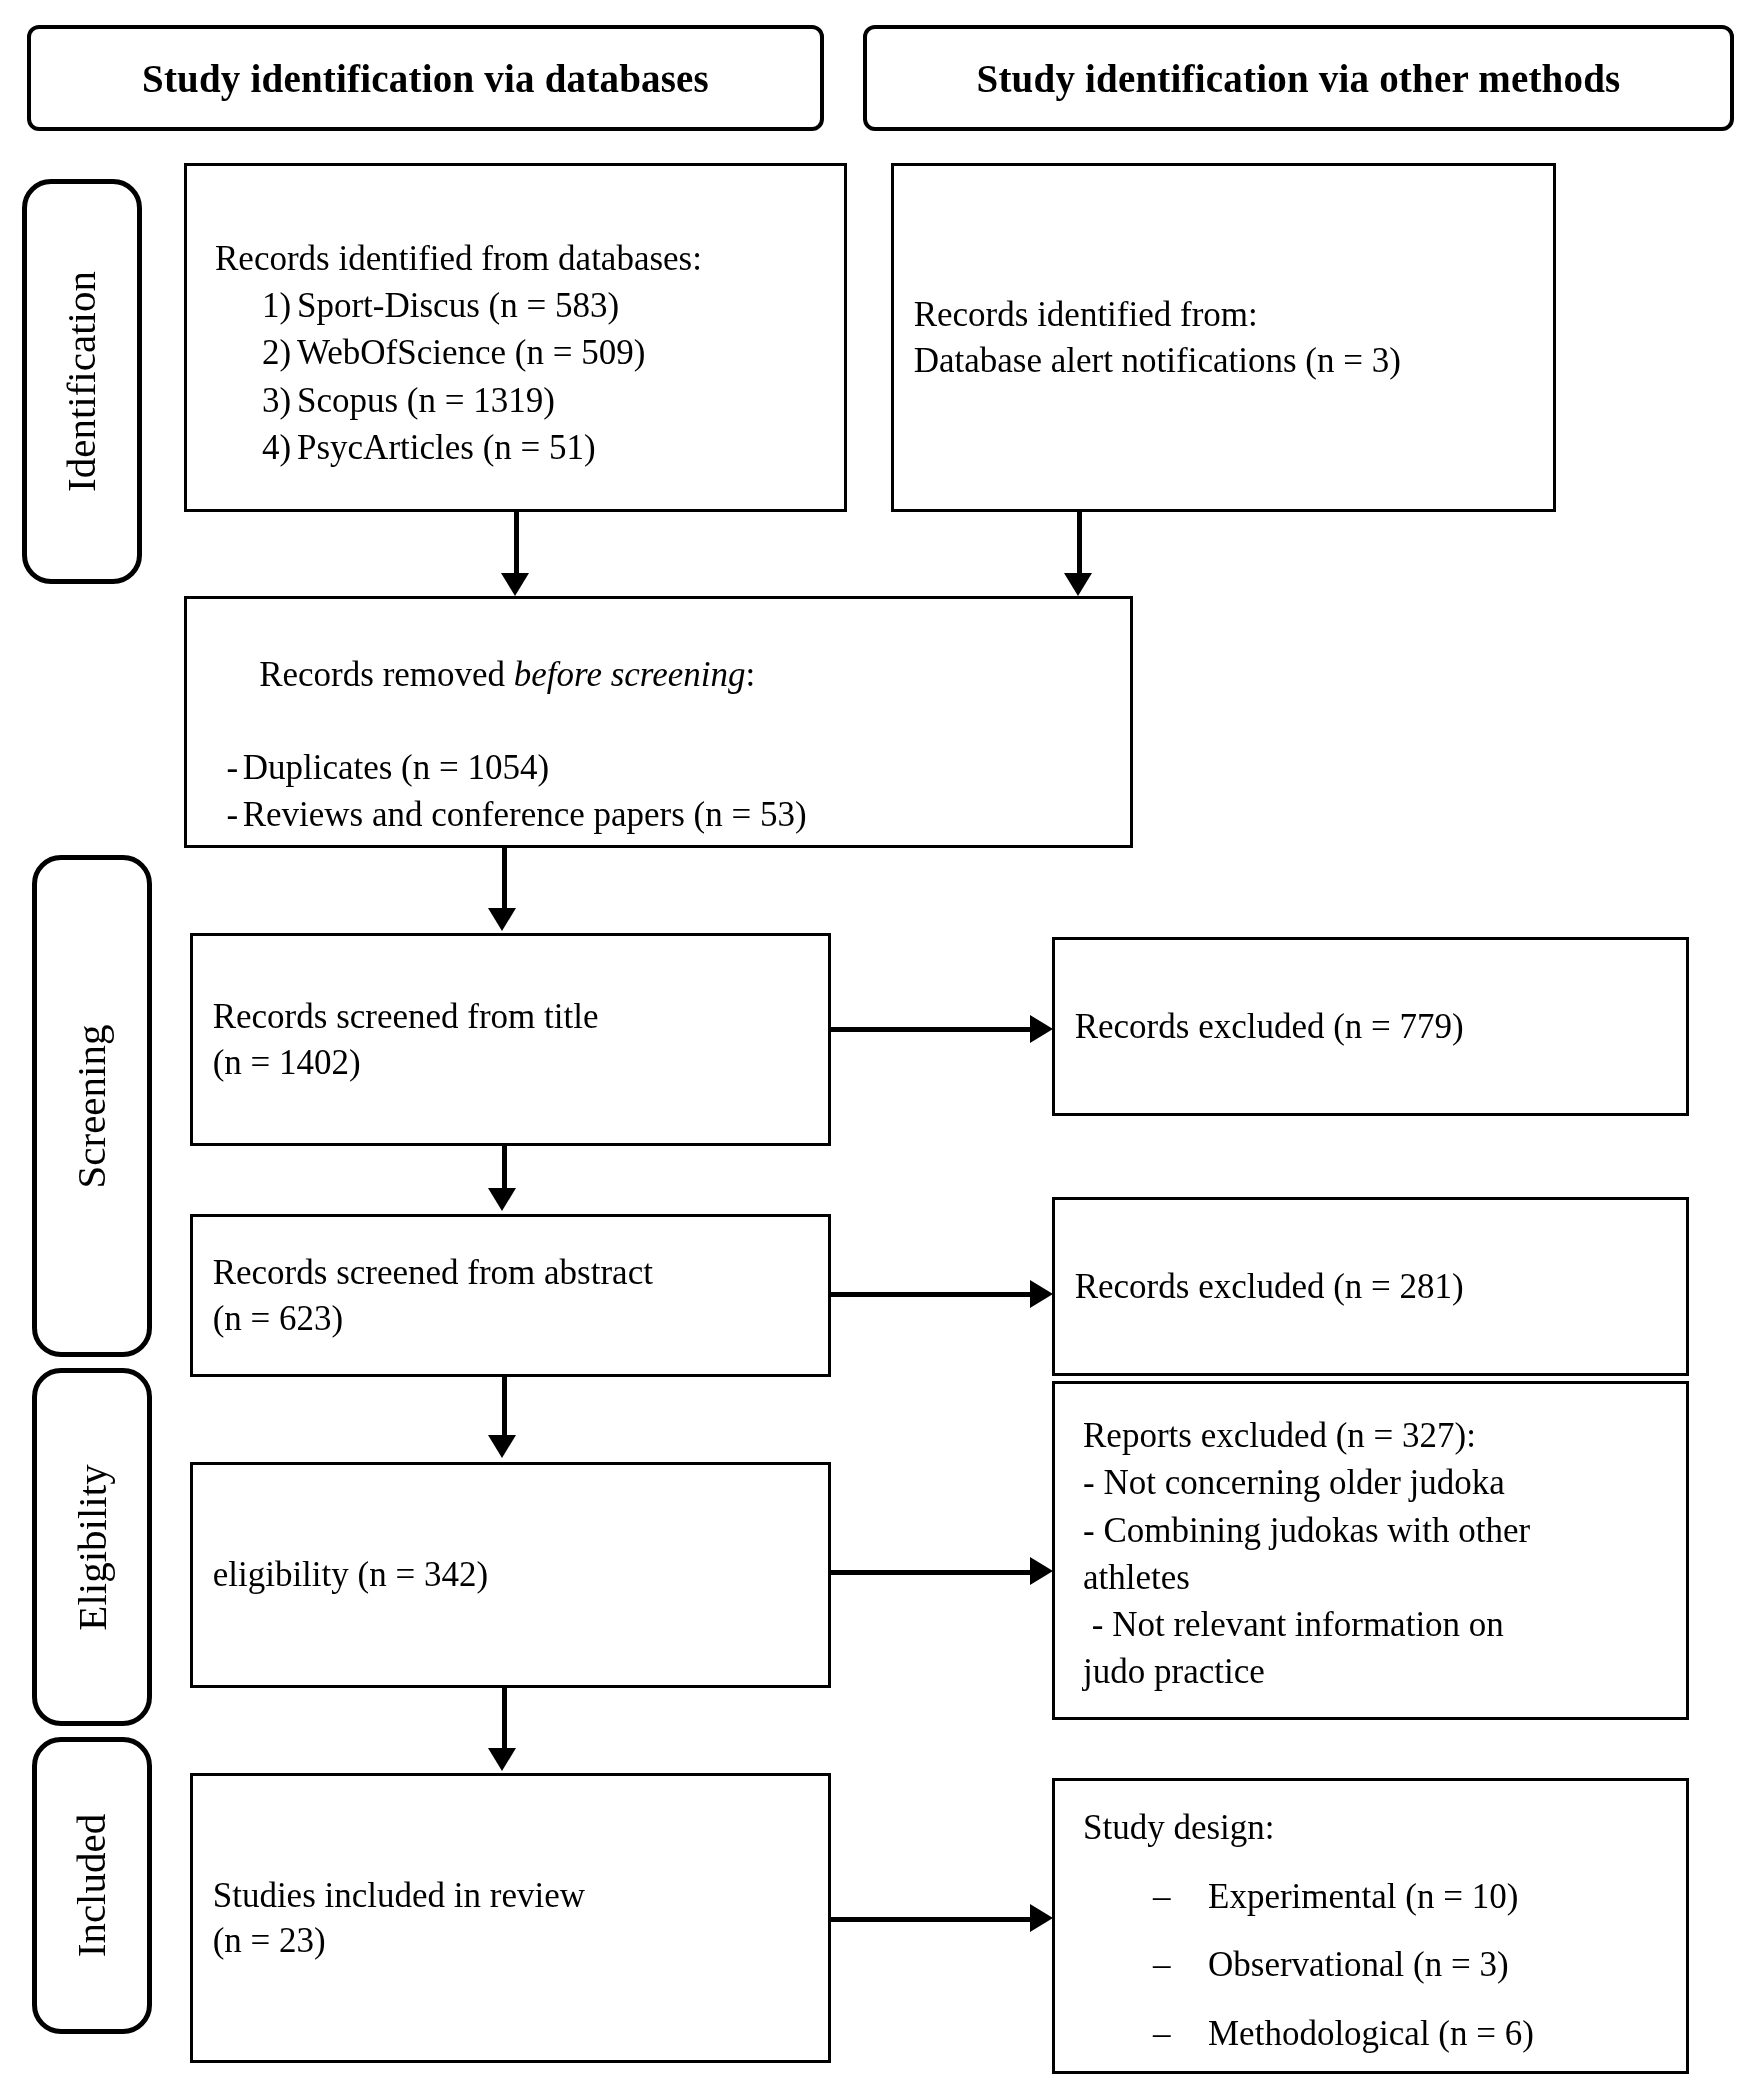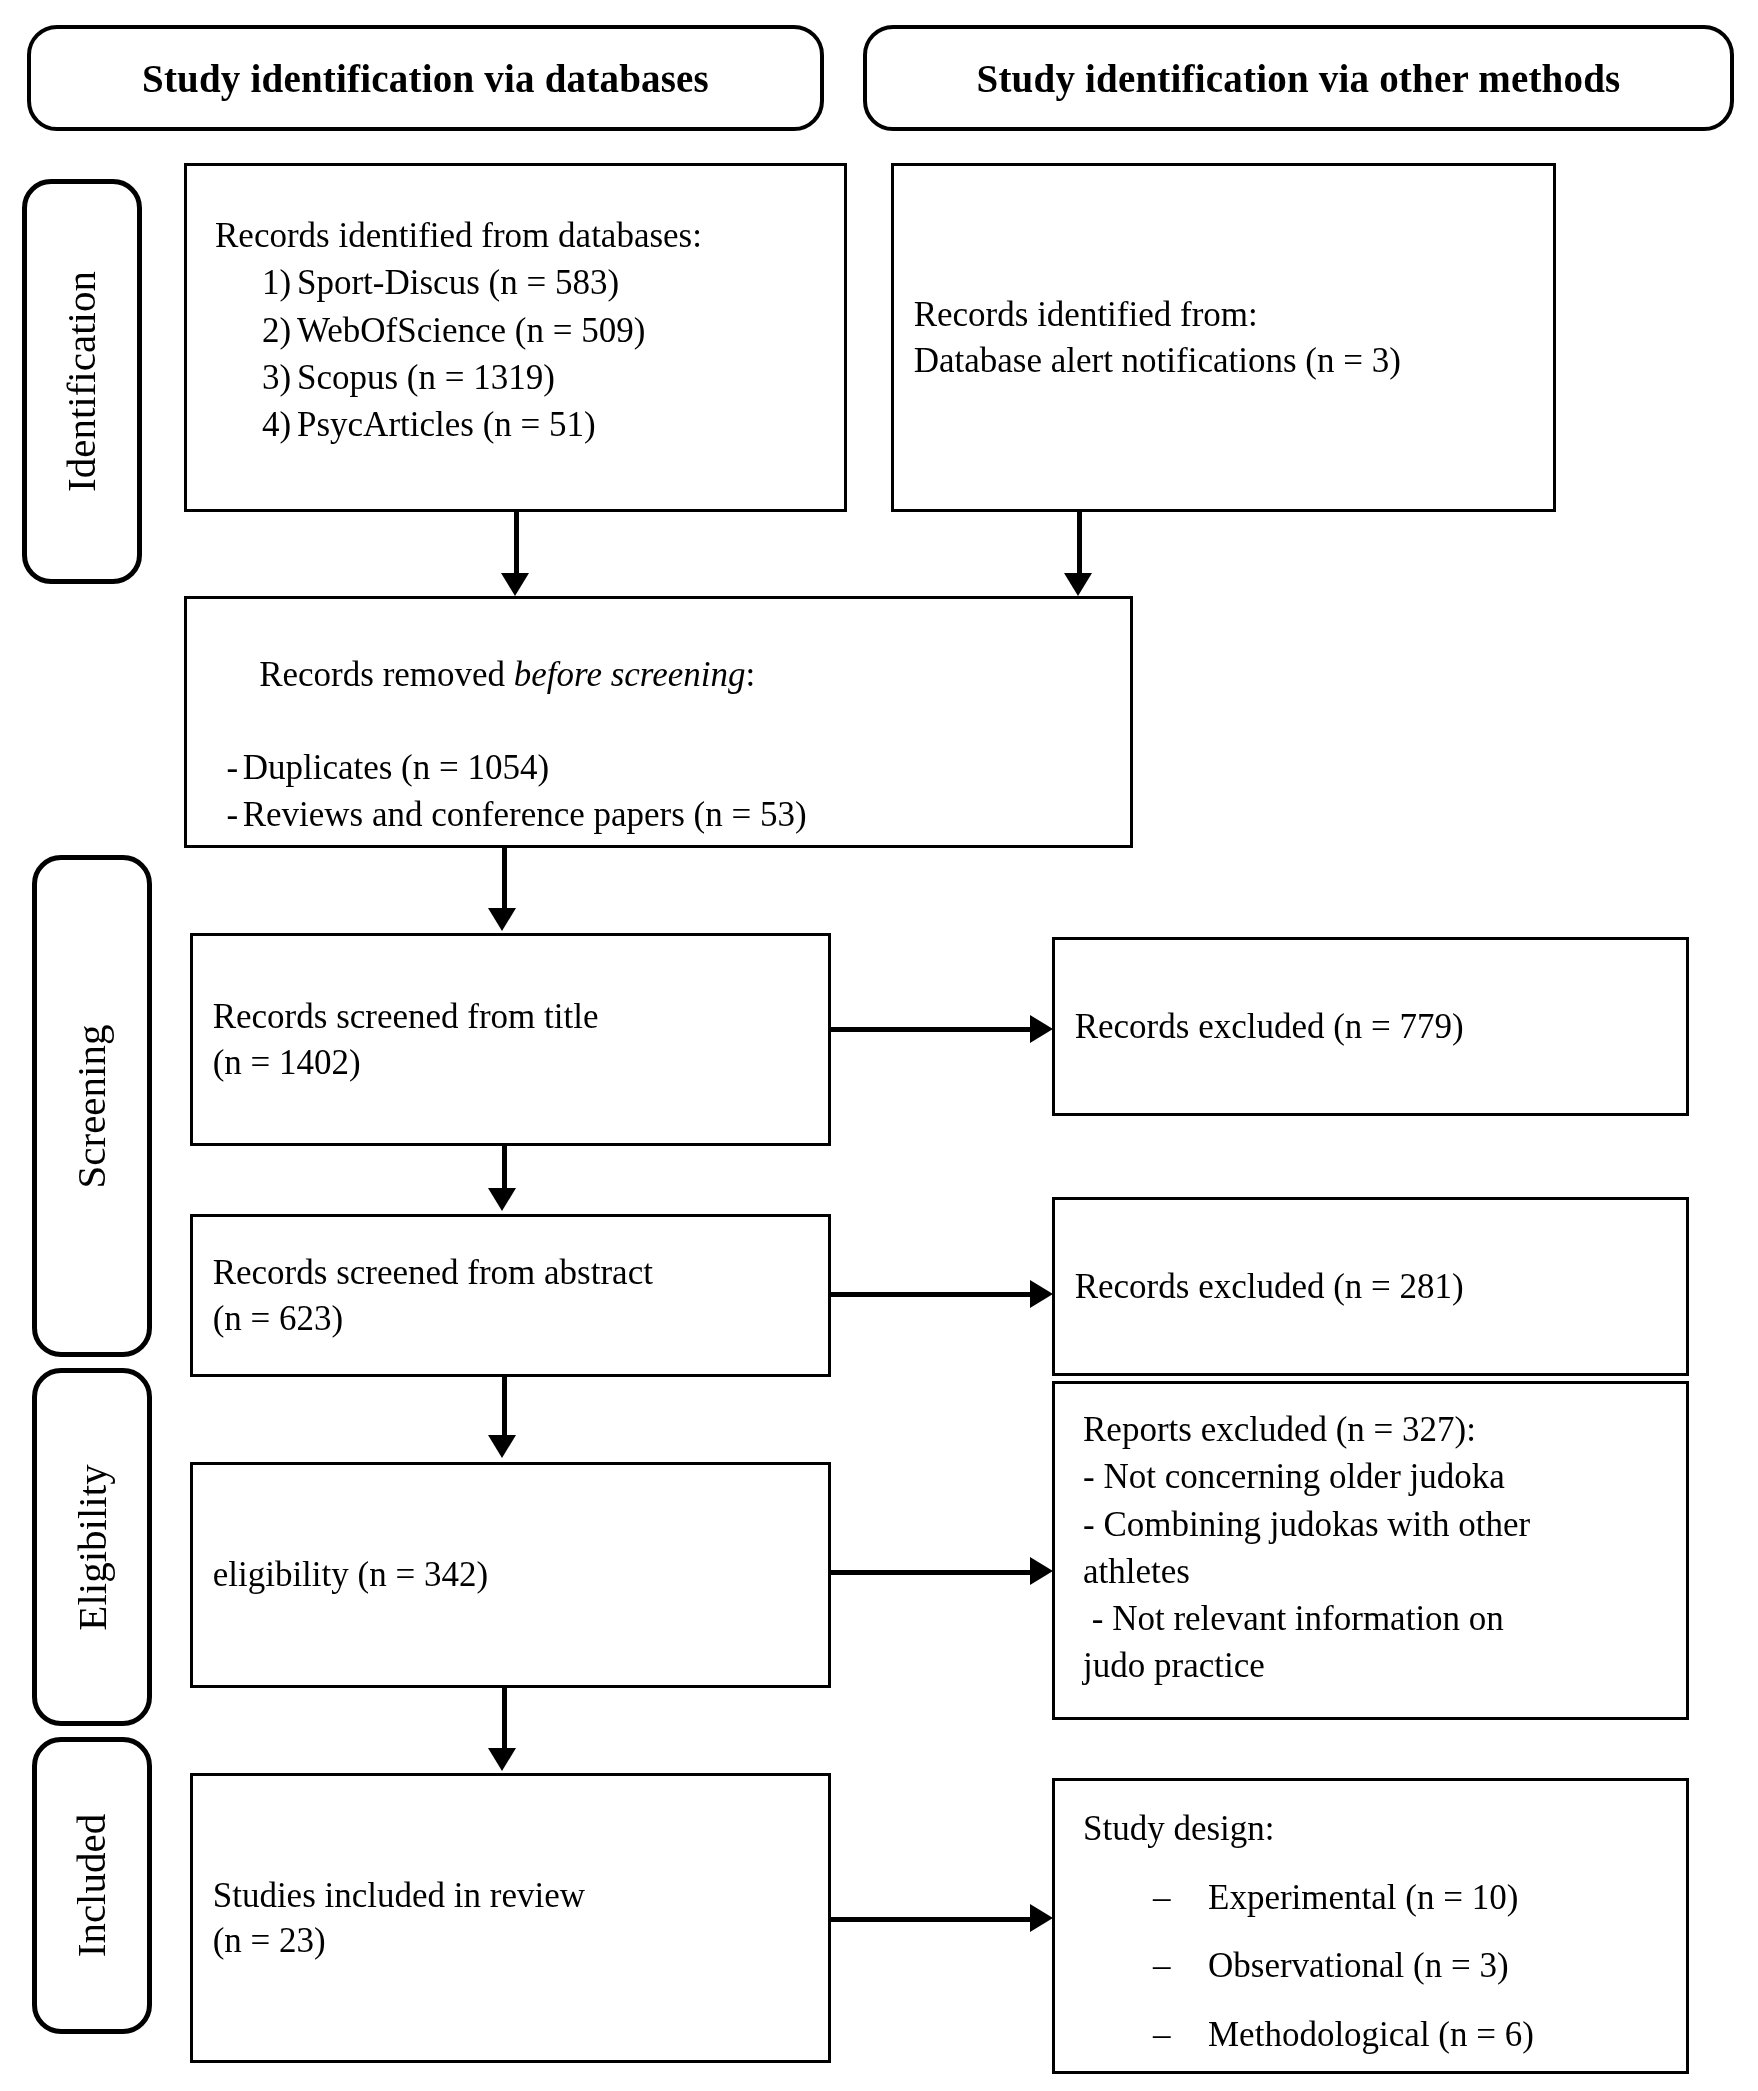--- a/index.html
+++ b/index.html
@@ -19,21 +19,21 @@
     height: 2091px;
     background: #ffffff;
     overflow: hidden;
   }
 
   
   .header-capsule {
     position: absolute;
     box-sizing: border-box;
     border: 4.5px solid #000000;
-    border-radius: 30px;
+    border-radius: 12px;
     background: #ffffff;
     display: flex;
     align-items: center;
     justify-content: center;
     font-weight: bold;
     font-size: 39px;
     letter-spacing: 0.2px;
     text-align: center;
     padding: 0 9px;
   }
@@ -63,21 +63,21 @@
     box-sizing: border-box;
     border: 3.6px solid #000000;
     background: #ffffff;
     padding: 16px 19.7px;
     font-size: 35px;
     line-height: 1.30;
     display: flex;
     flex-direction: column;
     justify-content: center;
   }
-  .node.top-align { justify-content: flex-start; padding-left: 28px; }
+  .node.top-align { justify-content: center; padding-left: 28px; }
 
   .node .line { white-space: pre-wrap; }
   .ital { font-style: italic; }
 
   
   .num-list { margin: 0; padding: 0; list-style: none; }
   .num-list li {
     display: flex;
     align-items: baseline;
     margin-top: 1.8px;

